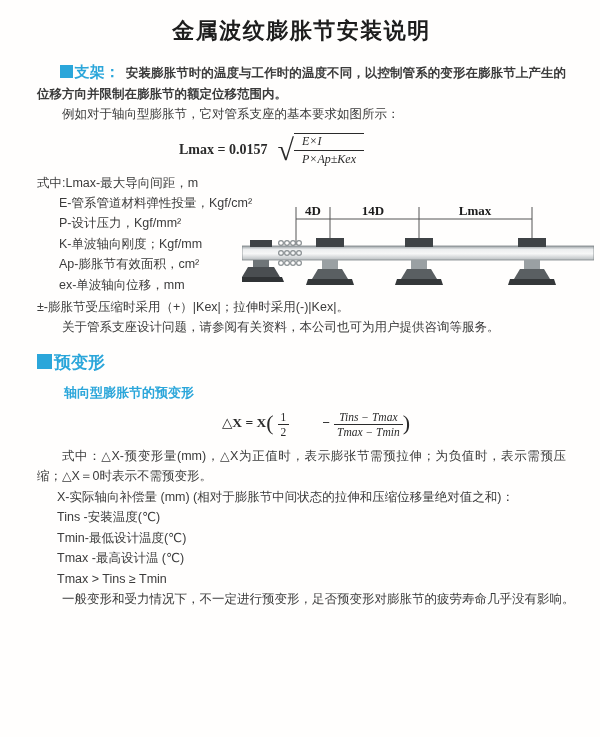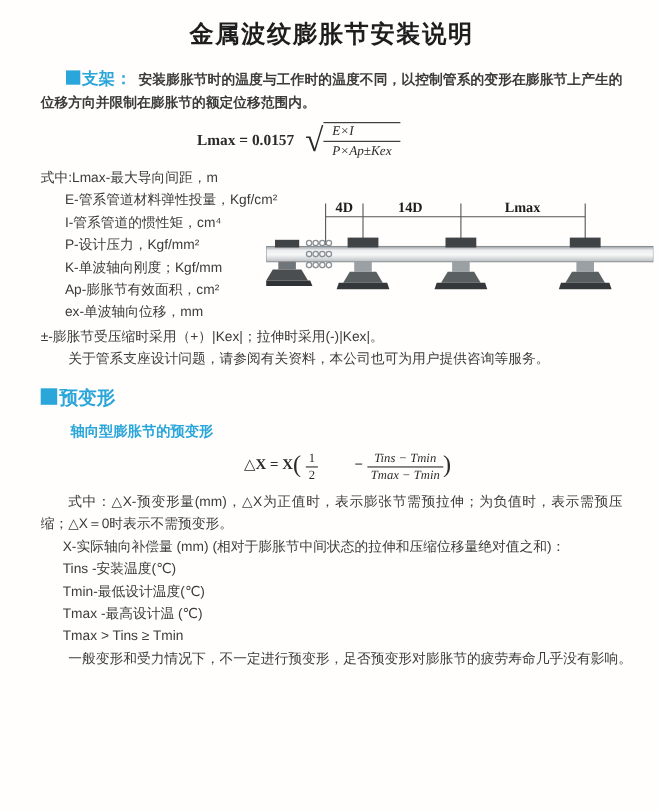--- a/index.html
+++ b/index.html
@@ -55,36 +55,36 @@
 </style>
 </head>
 <body>
 
 <div class="page">
 
   <div class="page-title">金属波纹膨胀节安装说明</div>
 
   <p class="para" style="text-indent:1.8em;"><span class="sq"></span><span class="blue-lead">支架：</span><span class="bold">安装膨胀节时的温度与工作时的温度不同，以控制管系的变形在膨胀节上产生的位移方向并限制在膨胀节的额定位移范围内。</span></p>
 
+  <p class="para indent">例如对于轴向型膨胀节，它对管系支座的基本要求如图所示：</p>
 
   <div class="formula-row" style="margin-right:60px;">
     <span class="f-lhs">Lmax = 0.0157</span>
     <span class="sqrt">
       <span class="radical">√</span>
       <span class="frac">
         <span class="num">E×I</span>
         <span class="den">P×Ap±Kex</span>
       </span>
     </span>
   </div>
 
   <div class="defs-block">
     <div class="def-line">式中:Lmax-最大导向间距，m</div>
     <div class="def-line ind">E-管系管道材料弹性投量，Kgf/cm²</div>
-    <div class="def-line ind">I-管系管道的惯性矩，cm⁴</div>
     <div class="def-line ind">P-设计压力，Kgf/mm²</div>
     <div class="def-line ind">K-单波轴向刚度；Kgf/mm</div>
     <div class="def-line ind">Ap-膨胀节有效面积，cm²</div>
     <div class="def-line ind">ex-单波轴向位移，mm</div>
 
     <svg class="diagram" width="352" height="100" viewBox="0 0 352 100">
       <defs>
         <linearGradient id="pipeg" x1="0" y1="0" x2="0" y2="1">
           <stop offset="0" stop-color="#9aa0a4"></stop>
           <stop offset="0.25" stop-color="#eceeef"></stop>
@@ -156,21 +156,21 @@
 
   <div class="h2"><span class="sq2"></span><span>预变形</span></div>
 
 
   <div class="h3 pad">轴向型膨胀节的预变形</div>
 
   <div class="formula-row" style="margin:2px 0 8px 0;">
     <span class="fx">△X = X</span><span class="paren">(</span>
     <span class="ifrac"><span class="num">1</span><span class="den">2</span></span>
     <span class="fx">−</span>
-    <span class="ifrac it"><span class="num">Tins − Tmin</span><span class="den">Tmax − Tmin</span></span><span class="paren">)</span>
+    <span class="ifrac it"><span class="num">Tins − Tmax</span><span class="den">Tmax − Tmin</span></span><span class="paren">)</span>
   </div>
 
   <p class="para indent">式中：△X-预变形量(mm)，△X为正值时，表示膨张节需预拉伸；为负值时，表示需预压缩；△X＝0时表示不需预变形。</p>
 
   <div class="sub-lines">
     <div class="def-line">X-实际轴向补偿量 (mm) (相对于膨胀节中间状态的拉伸和压缩位移量绝对值之和)：</div>
     <div class="def-line">Tins -安装温度(℃)</div>
     <div class="def-line">Tmin-最低设计温度(℃)</div>
     <div class="def-line">Tmax -最高设计温  (℃)</div>
     <div class="def-line">Tmax &gt; Tins ≥ Tmin</div>

